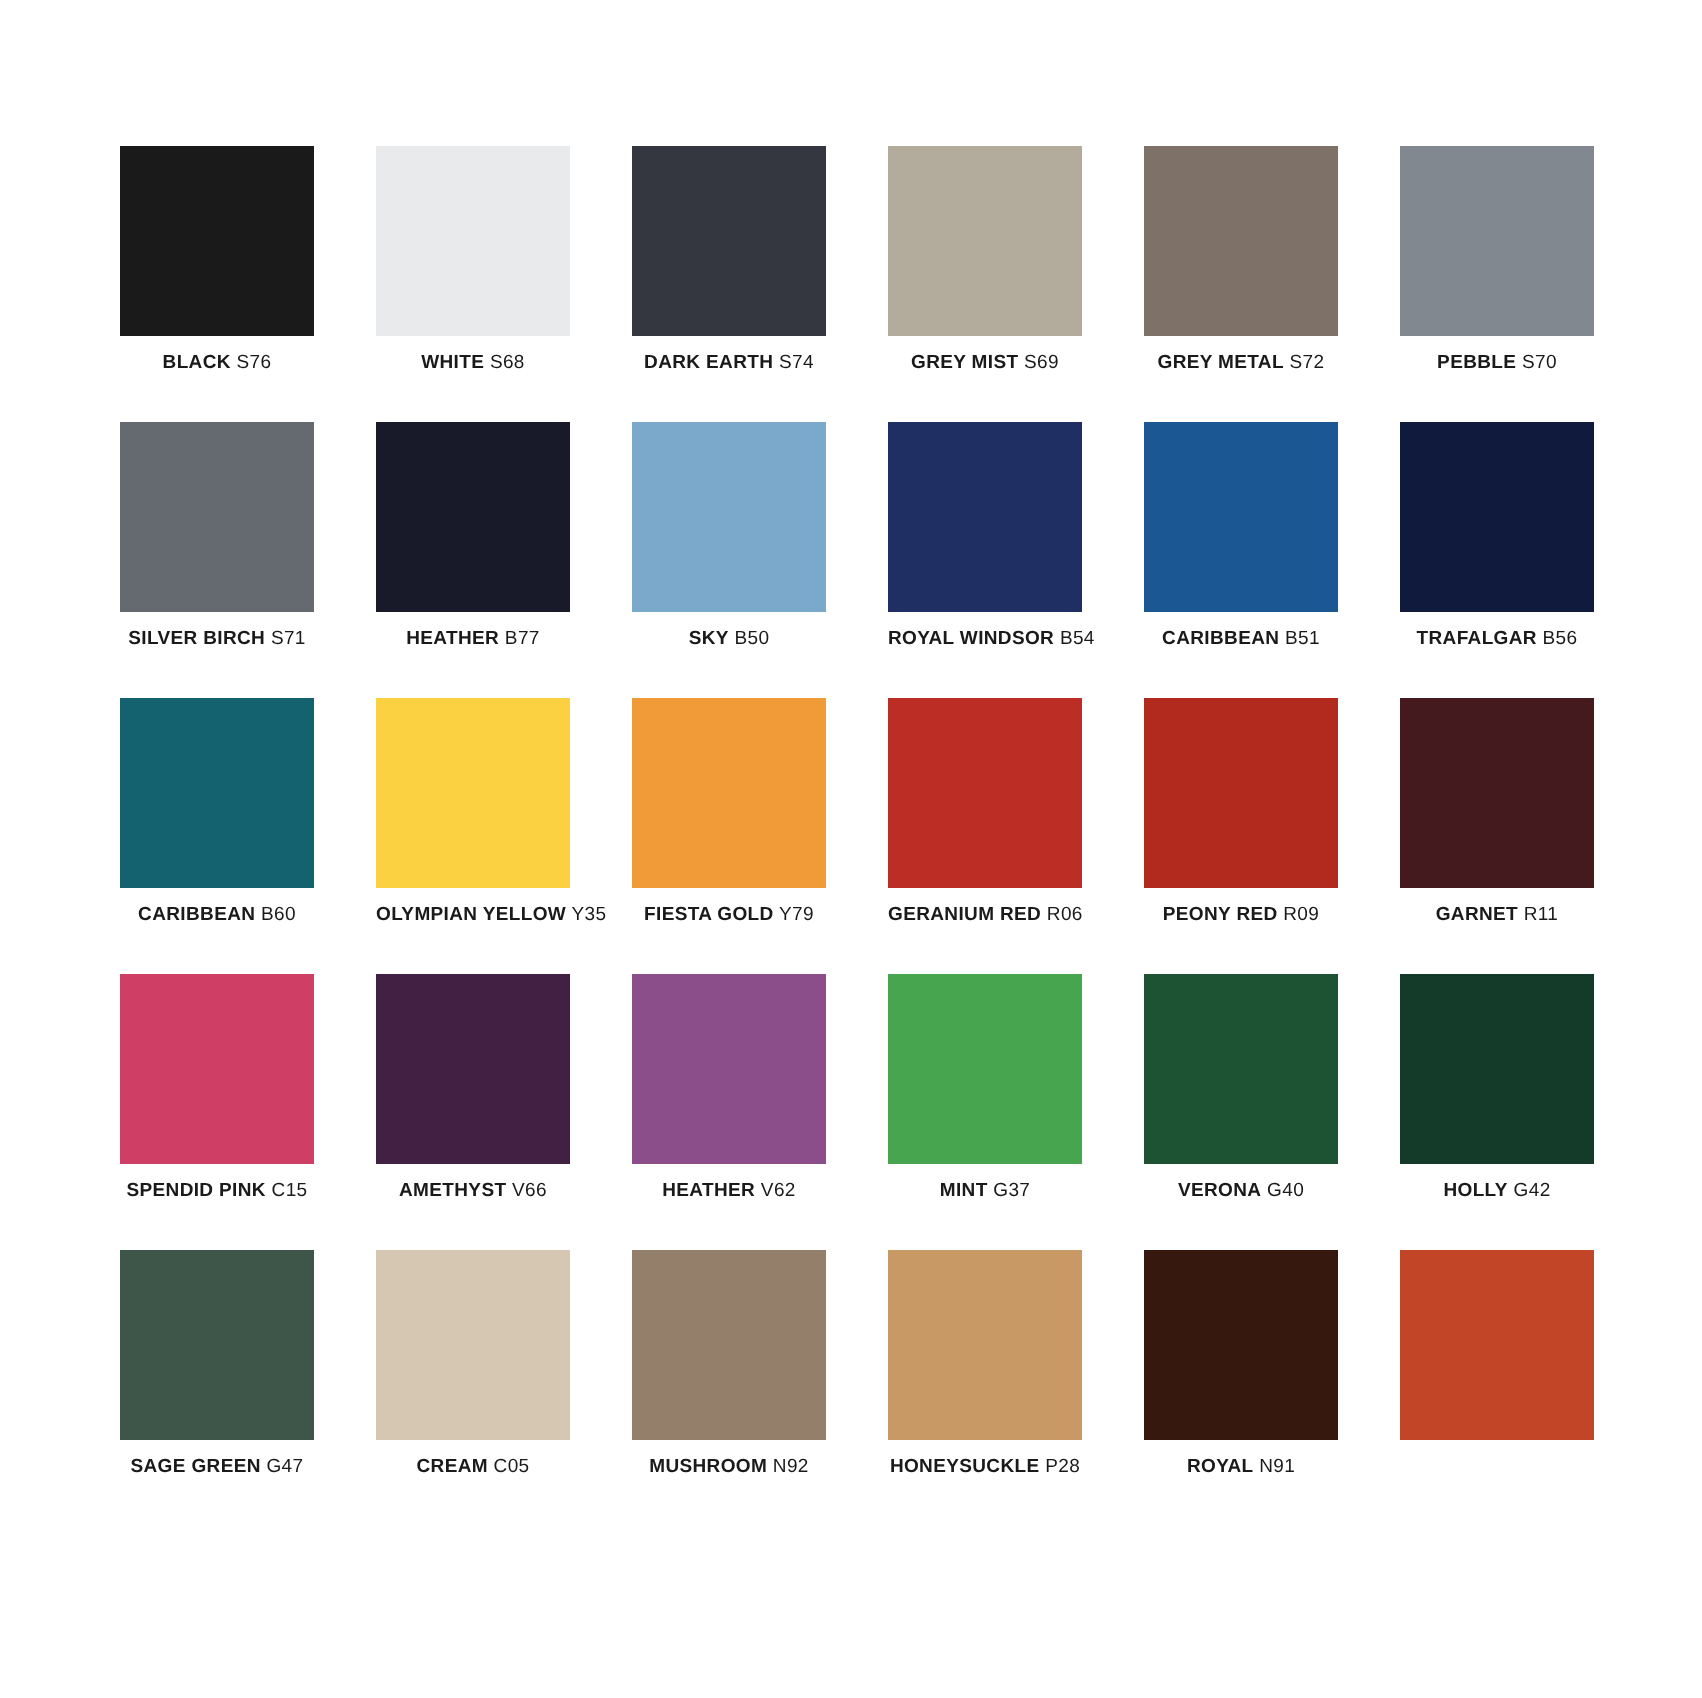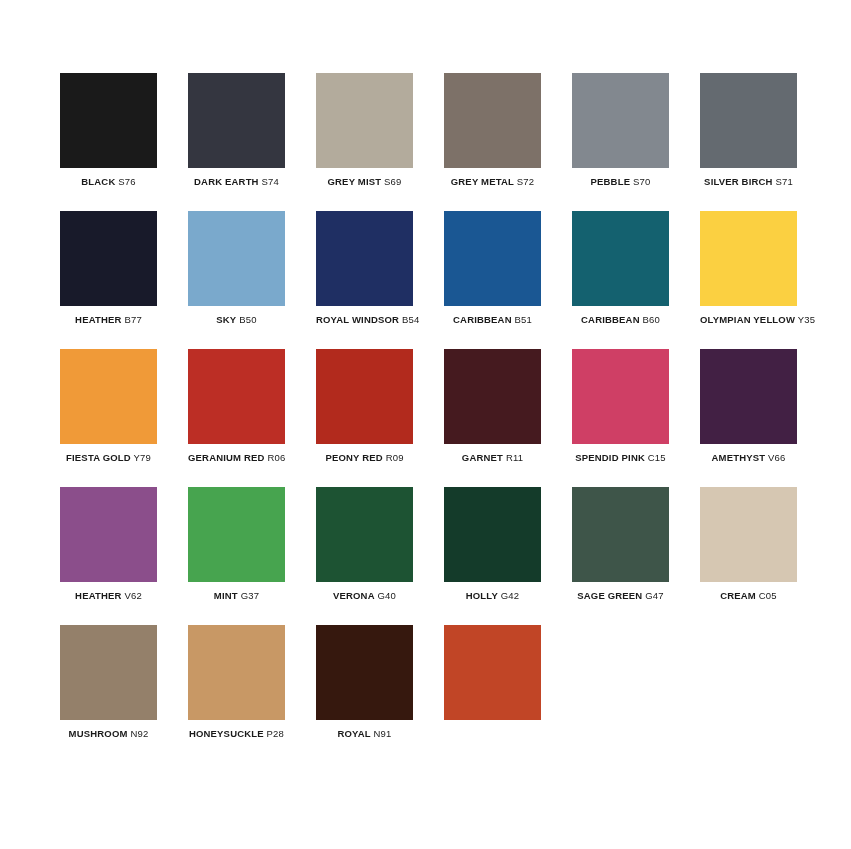--- a/index.html
+++ b/index.html
@@ -63,20 +63,24 @@
 </head>
 <body>
 
 <div id="swatch-chart">
   <div class="swatch-grid">
       <div class="swatch-cell">
         <span class="swatch-chip" style="background: rgb(26, 26, 26);"></span>
         <div class="swatch-label"><span class="swatch-name">BLACK</span> <span class="swatch-code">S76</span></div>
       </div>
       <div class="swatch-cell">
+        <span class="swatch-chip" style="background: rgb(233, 234, 236);"></span>
+        <div class="swatch-label"><span class="swatch-name">WHITE</span> <span class="swatch-code">S68</span></div>
+      </div>
+      <div class="swatch-cell">
         <span class="swatch-chip" style="background: rgb(52, 54, 64);"></span>
         <div class="swatch-label"><span class="swatch-name">DARK EARTH</span> <span class="swatch-code">S74</span></div>
       </div>
       <div class="swatch-cell">
         <span class="swatch-chip" style="background: rgb(179, 171, 156);"></span>
         <div class="swatch-label"><span class="swatch-name">GREY MIST</span> <span class="swatch-code">S69</span></div>
       </div>
       <div class="swatch-cell">
         <span class="swatch-chip" style="background: rgb(125, 113, 104);"></span>
         <div class="swatch-label"><span class="swatch-name">GREY METAL</span> <span class="swatch-code">S72</span></div>
@@ -97,20 +101,24 @@
         <span class="swatch-chip" style="background: rgb(122, 169, 204);"></span>
         <div class="swatch-label"><span class="swatch-name">SKY</span> <span class="swatch-code">B50</span></div>
       </div>
       <div class="swatch-cell">
         <span class="swatch-chip" style="background: rgb(31, 47, 99);"></span>
         <div class="swatch-label"><span class="swatch-name">ROYAL WINDSOR</span> <span class="swatch-code">B54</span></div>
       </div>
       <div class="swatch-cell">
         <span class="swatch-chip" style="background: rgb(26, 87, 147);"></span>
         <div class="swatch-label"><span class="swatch-name">CARIBBEAN</span> <span class="swatch-code">B51</span></div>
+      </div>
+      <div class="swatch-cell">
+        <span class="swatch-chip" style="background: rgb(16, 26, 60);"></span>
+        <div class="swatch-label"><span class="swatch-name">TRAFALGAR</span> <span class="swatch-code">B56</span></div>
       </div>
       <div class="swatch-cell">
         <span class="swatch-chip" style="background: rgb(20, 97, 111);"></span>
         <div class="swatch-label"><span class="swatch-name">CARIBBEAN</span> <span class="swatch-code">B60</span></div>
       </div>
       <div class="swatch-cell">
         <span class="swatch-chip" style="background: rgb(251, 208, 65);"></span>
         <div class="swatch-label"><span class="swatch-name">OLYMPIAN YELLOW</span> <span class="swatch-code">Y35</span></div>
       </div>
       <div class="swatch-cell">

